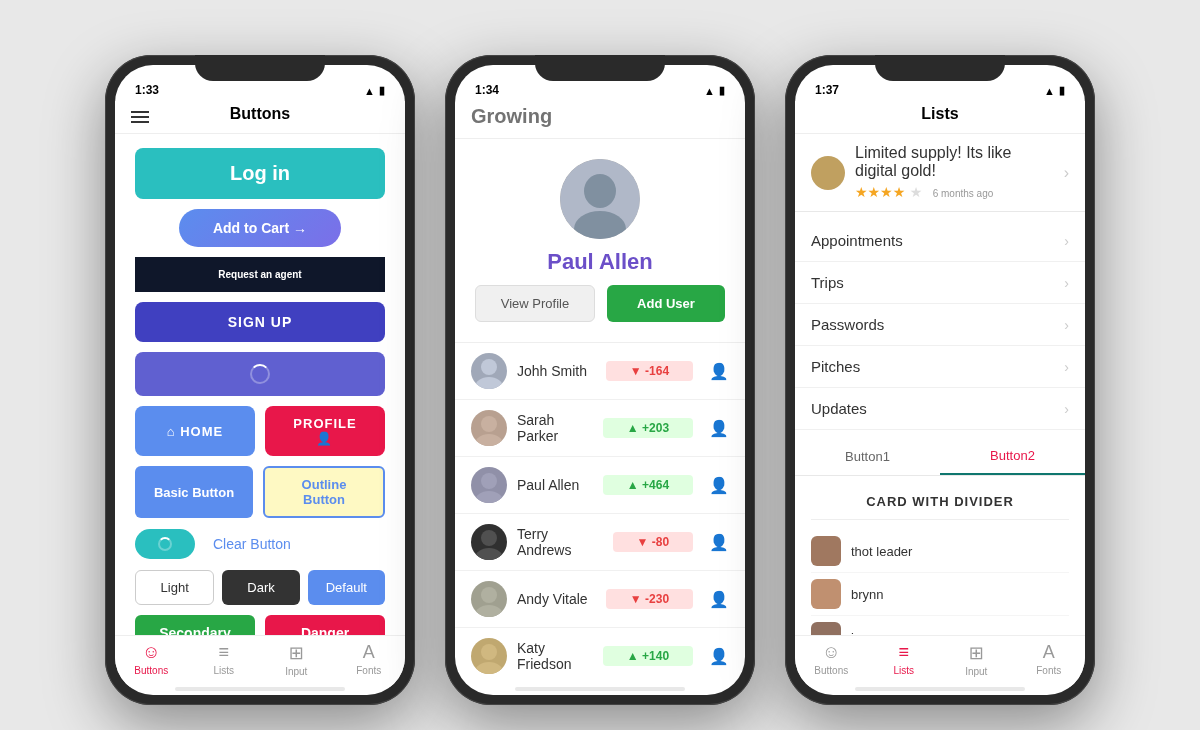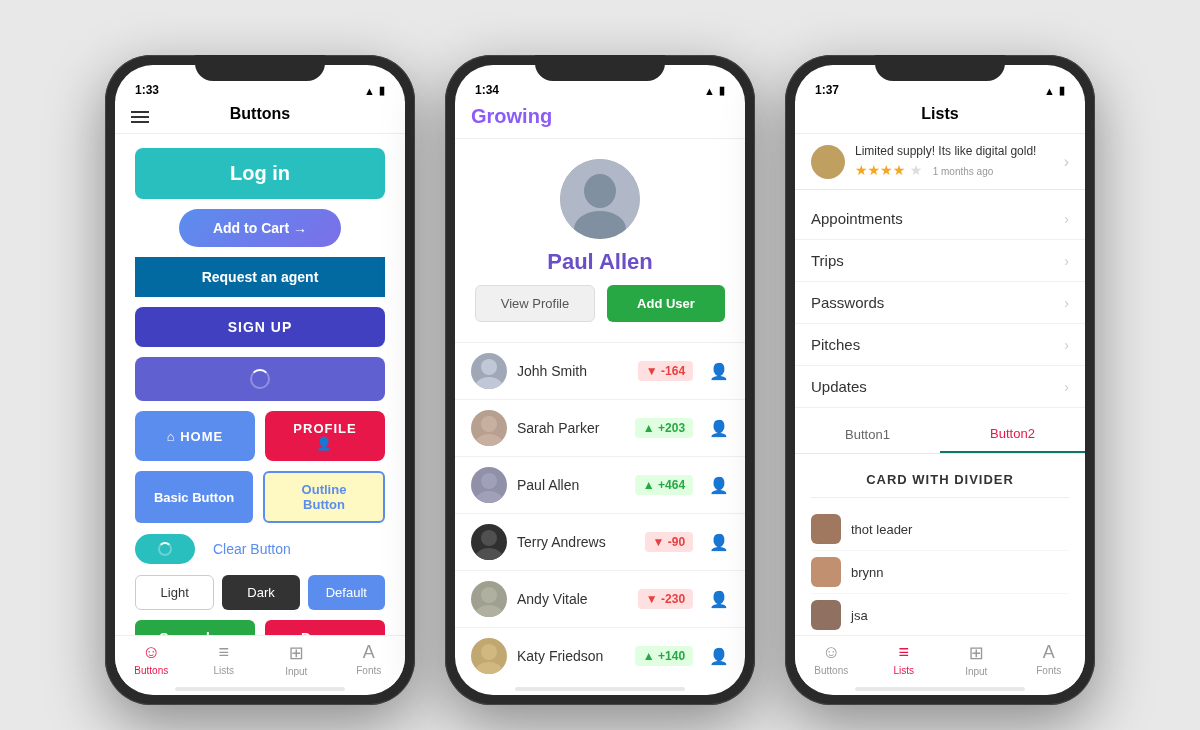--- a/index.html
+++ b/index.html
@@ -111,26 +111,26 @@
       font-weight: 600;
       cursor: pointer;
       width: 65%;
       margin: 0 auto;
       display: flex;
       align-items: center;
       justify-content: center;
       gap: 6px;
     }
     .btn-request {
-      background: #0369a1;
+      background: #0f172a;
       color: #fff;
       border: none;
       border-radius: 0;
       padding: 12px;
-      font-size: 14px;
+      font-size: 10px;
       font-weight: 600;
       cursor: pointer;
       width: 100%;
     }
     .btn-signup {
       background: #4040c0;
       color: #fff;
       border: none;
       border-radius: 8px;
       padding: 12px;
@@ -299,21 +299,21 @@
       font-size: 10px;
       color: #999;
       cursor: pointer;
     }
     .nav-item.active { color: #e8174a; }
     .nav-icon { font-size: 18px; }
     .phone2-header {
       padding: 4px 16px 10px;
       font-size: 20px;
       font-weight: 700;
-      color: #8b5cf6;
+      color: #737373;
       border-bottom: 1px solid #eee;
     }
     .profile-section {
       display: flex;
       flex-direction: column;
       align-items: center;
       padding: 20px;
       gap: 10px;
       border-bottom: 1px solid #eee;
     }
@@ -381,21 +381,21 @@
       font-size: 14px;
       color: #fff;
     }
     .user-name { flex: 1; font-size: 14px; color: #333; }
     .user-score {
       display: flex;
       align-items: center;
       gap: 3px;
       font-size: 12px;
       font-weight: 600;
-      padding: 3px 8px;
+      padding: 3px 24px;
       border-radius: 4px;
     }
     .score-down { background: #ffe0e0; color: #e84040; }
     .score-up { background: #e0ffe0; color: #28a745; }
     .user-action { color: #ccc; font-size: 16px; margin-left: 6px; }
     .phone3-header {
       background: #fff;
       text-align: center;
       padding: 4px 0 10px;
       font-size: 16px;
@@ -413,21 +413,21 @@
       gap: 10px;
       border-bottom: 1px solid #e8e8e8;
     }
     .review-avatar {
       width: 34px; height: 34px;
       border-radius: 50%;
       background: #c0a060;
       flex-shrink: 0;
     }
     .review-info { flex: 1; }
-    .review-text { font-size: 12px; color: #333; margin-bottom: 3px; }
+    .review-text { font-size: 16px; color: #333; margin-bottom: 3px; }
     .review-stars { color: #f5a623; font-size: 14px; }
     .review-time { font-size: 10px; color: #999; margin-left: 6px; }
     .review-chevron { color: #ccc; }
     .list-section { background: #fff; margin-top: 8px; }
     .list-item-row {
       display: flex;
       align-items: center;
       padding: 12px 16px;
       border-bottom: 1px solid #f0f0f0;
       cursor: pointer;
@@ -625,21 +625,21 @@
         <span class="user-action">👤</span>
       </div>
       <div class="user-row">
         <div class="user-avatar" style="background:#303030">
           <svg viewBox="0 0 36 36" width="36" height="36">
               <circle cx="18" cy="14" r="8" fill="#505050"></circle>
               <ellipse cx="18" cy="34" rx="14" ry="10" fill="#505050"></ellipse>
             </svg>
         </div>
         <span class="user-name">Terry Andrews</span>
-        <span class="user-score score-down">▼ -90</span>
+        <span class="user-score score-down">▼ -80</span>
         <span class="user-action">👤</span>
       </div>
       <div class="user-row">
         <div class="user-avatar" style="background:#a0a090">
           <svg viewBox="0 0 36 36" width="36" height="36">
               <circle cx="18" cy="14" r="8" fill="#b0b0a0"></circle>
               <ellipse cx="18" cy="34" rx="14" ry="10" fill="#b0b0a0"></ellipse>
             </svg>
         </div>
         <span class="user-name">Andy Vitale</span>
@@ -677,21 +677,21 @@
     </div>
     <div class="lists-content">
 
       <div class="review-card">
         <div class="review-avatar"></div>
         <div class="review-info">
           <div class="review-text">Limited supply! Its like digital gold!</div>
           <div>
             <span class="review-stars">★★★★</span>
             <span style="color:#ddd;font-size:14px">★</span>
-            <span class="review-time">1 months ago</span>
+            <span class="review-time">6 months ago</span>
           </div>
         </div>
         <span class="review-chevron">›</span>
       </div>
 
       <div class="list-section">
         <div class="list-item-row">
           <span class="list-item-label">Appointments</span>
           <span class="list-item-chevron">›</span>
         </div>

